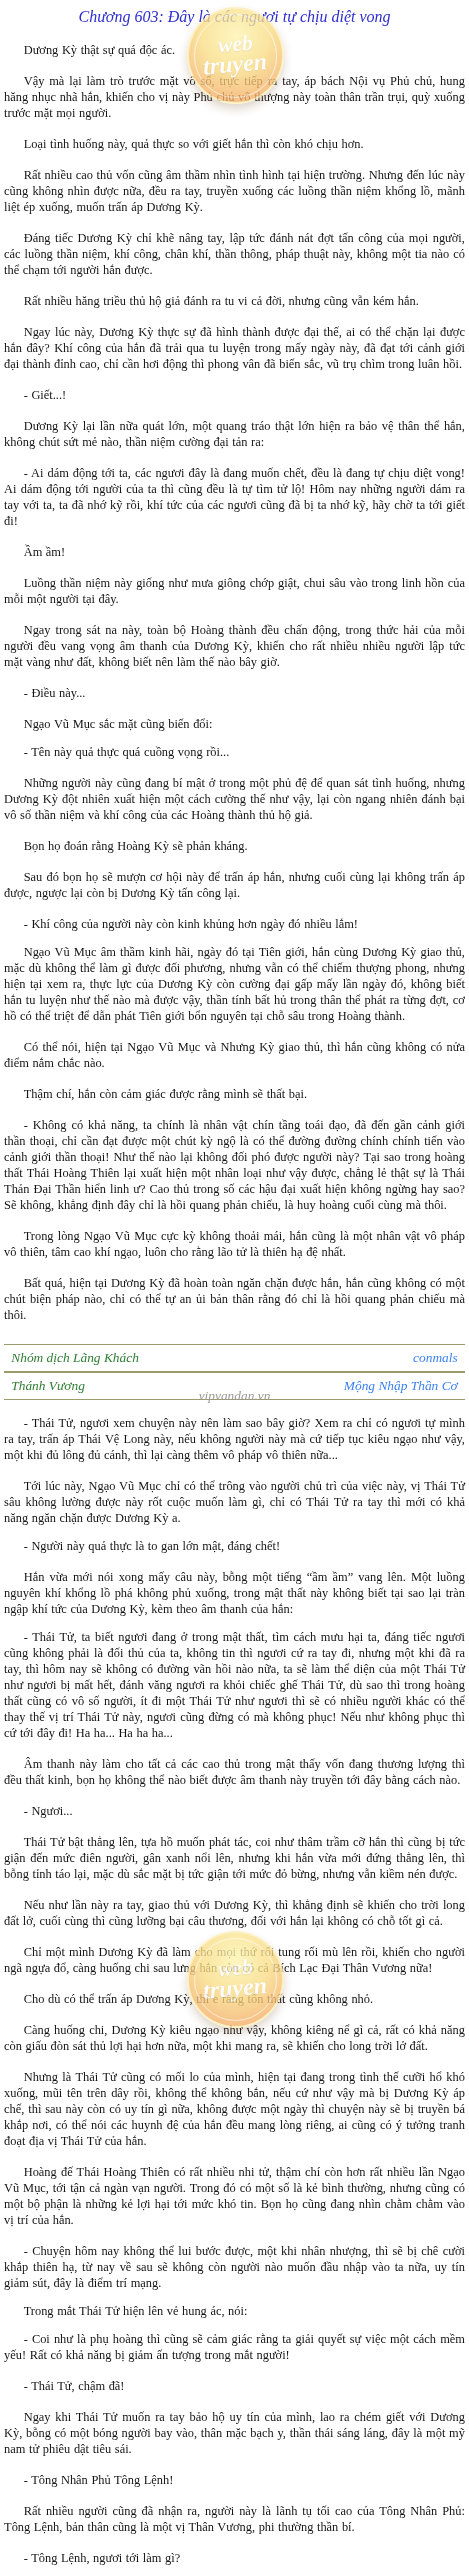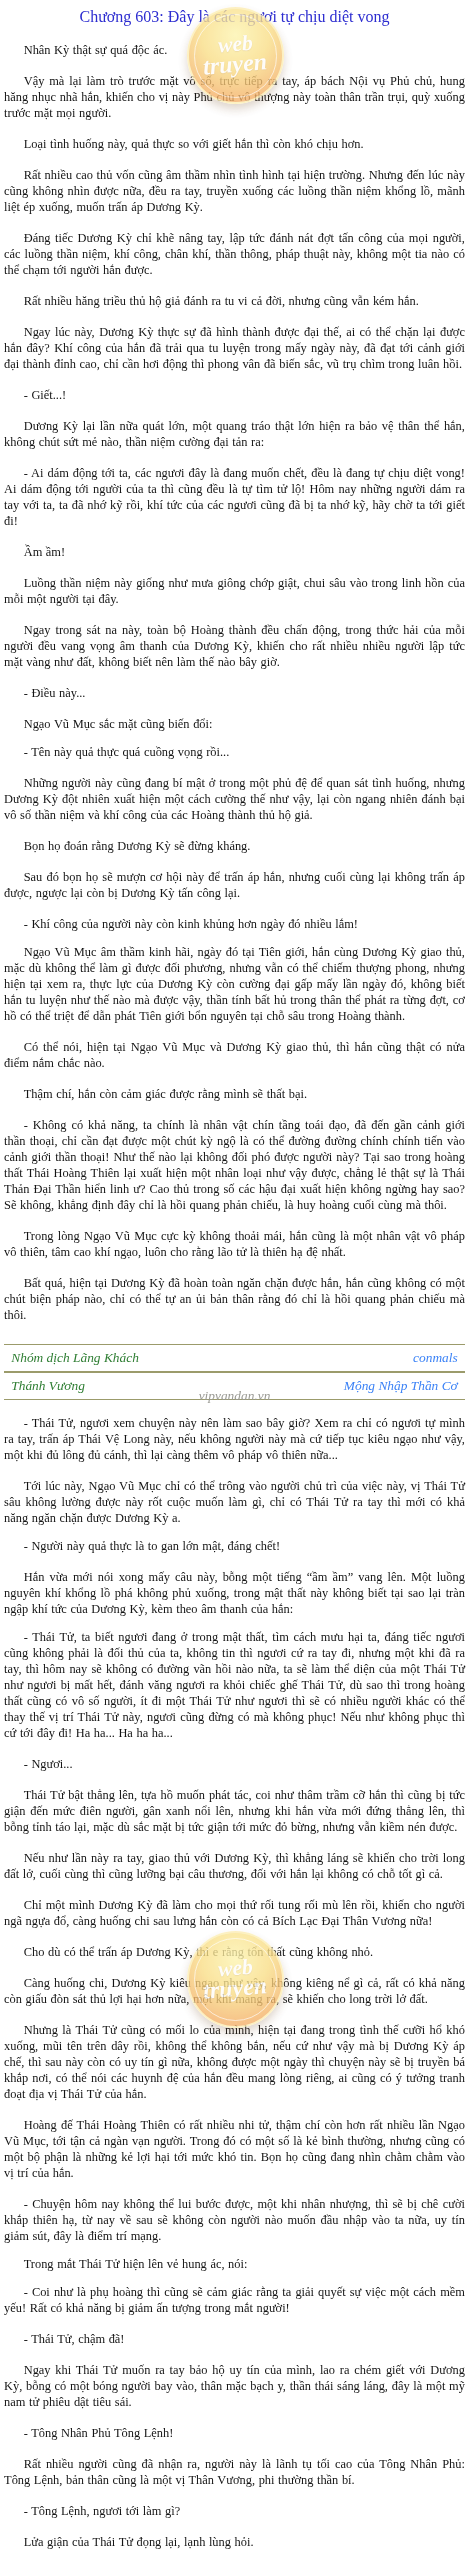--- a/index.html
+++ b/index.html
@@ -13,20 +13,21 @@
     font-family: "Liberation Serif", "DejaVu Serif", serif;
     color: #141414;
   }
   .chapter-title {
     margin: 7.2px 4.1px 4.1px;
     text-align: center;
     font-size: 16px;
     font-weight: normal;
     color: #2d2dd0;
     line-height: 1.25;
+    font-style: italic;
   }
   .chapter-text { padding: 0 4.1px 15.5px; }
   p.para {
     margin: 15px 0 0;
     font-size: 12.4px;
     line-height: 16px;
     text-align: justify;
     text-indent: 19.6px;
     word-spacing: 0.5px;
   }
@@ -86,65 +87,66 @@
   #wm-top    { top: 7.2px; }
   #wm-middle { top: 1931px; }
 </style>
 </head>
 <body>
 
 <div class="page">
   <h1 class="chapter-title">Chương 603: Đây là các ngươi tự chịu diệt vong</h1>
 
   <div class="chapter-text">
-      <p class="para">Nhân Kỳ thật sự quá độc ác.</p>
+      <p class="para">Dương Kỳ thật sự quá độc ác.</p>
       <p class="para">Vậy mà lại làm trò trước mặt vô số, trực tiếp ra tay, áp bách Nội vụ Phủ chủ, hung hăng nhục nhã hắn, khiến cho vị này Phủ chủ vô thượng này toàn thân trần trụi, quỳ xuống trước mặt mọi người.</p>
       <p class="para">Loại tình huống này, quả thực so với giết hắn thì còn khó chịu hơn.</p>
       <p class="para">Rất nhiều cao thủ vốn cũng âm thầm nhìn tình hình tại hiện trường. Nhưng đến lúc này cũng không nhìn được nữa, đều ra tay, truyền xuống các luồng thần niệm khổng lồ, mãnh liệt ép xuống, muốn trấn áp Dương Kỳ.</p>
       <p class="para">Đáng tiếc Dương Kỳ chỉ khẽ nâng tay, lập tức đánh nát đợt tấn công của mọi người, các luồng thần niệm, khí công, chân khí, thần thông, pháp thuật này, không một tia nào có thể chạm tới người hắn được.</p>
       <p class="para">Rất nhiều hăng triều thủ hộ giả đánh ra tu vi cả đời, nhưng cũng vẫn kém hắn.</p>
       <p class="para">Ngay lúc này, Dương Kỳ thực sự đã hình thành được đại thế, ai có thể chặn lại được hắn đây? Khí công của hắn đã trải qua tu luyện trong mấy ngày này, đã đạt tới cảnh giới đại thành đỉnh cao, chỉ cần hơi động thì phong vân đã biến sắc, vũ trụ chìm trong luân hồi.</p>
       <p class="para">- Giết...!</p>
       <p class="para">Dương Kỳ lại lần nữa quát lớn, một quang tráo thật lớn hiện ra bảo vệ thân thể hắn, không chút sứt mẻ nào, thần niệm cường đại tản ra:</p>
       <p class="para">- Ai dám động tới ta, các ngươi đây là đang muốn chết, đều là đang tự chịu diệt vong! Ai dám động tới người của ta thì cũng đều là tự tìm tử lộ! Hôm nay những người dám ra tay với ta, ta đã nhớ kỹ rồi, khí tức của các ngươi cũng đã bị ta nhớ kỹ, hãy chờ ta tới giết đi!</p>
       <p class="para">Ầm ầm!</p>
       <p class="para">Luồng thần niệm này giống như mưa giông chớp giật, chui sâu vào trong linh hồn của mỗi một người tại đây.</p>
       <p class="para">Ngay trong sát na này, toàn bộ Hoàng thành đều chấn động, trong thức hải của mỗi người đều vang vọng âm thanh của Dương Kỳ, khiến cho rất nhiều nhiều người lập tức mặt vàng như đất, không biết nên làm thế nào bây giờ.</p>
       <p class="para">- Điều này...</p>
       <p class="para">Ngạo Vũ Mục sắc mặt cũng biến đổi:</p>
       <p class="para tight">- Tên này quả thực quá cuồng vọng rồi...</p>
       <p class="para">Những người này cũng đang bí mật ở trong một phủ đệ để quan sát tình huống, nhưng Dương Kỳ đột nhiên xuất hiện một cách cường thế như vậy, lại còn ngang nhiên đánh bại vô số thần niệm và khí công của các Hoàng thành thủ hộ giả.</p>
-      <p class="para">Bọn họ đoán rằng Dương Kỳ sẽ đừng kháng.</p>
+      <p class="para">Bọn họ đoán rằng Hoàng Kỳ sẽ phản kháng.</p>
       <p class="para">Sau đó bọn họ sẽ mượn cơ hội này để trấn áp hắn, nhưng cuối cùng lại không trấn áp được, ngược lại còn bị Dương Kỳ tấn công lại.</p>
       <p class="para">- Khí công của người này còn kinh khủng hơn ngày đó nhiều lắm!</p>
       <p class="para tight">Ngạo Vũ Mục âm thầm kinh hãi, ngày đó tại Tiên giới, hắn cùng Dương Kỳ giao thủ, mặc dù không thể làm gì được đối phương, nhưng vẫn có thể chiếm thượng phong, nhưng hiện tại xem ra, thực lực của Dương Kỳ còn cường đại gấp mấy lần ngày đó, không biết hắn tu luyện như thế nào mà được vậy, thần tính bất hủ trong thân thể phát ra từng đợt, cơ hồ có thể triệt để dẫn phát Tiên giới bổn nguyên tại chỗ sâu trong Hoàng thành.</p>
-      <p class="para">Có thể nói, hiện tại Ngạo Vũ Mục và Dương Kỳ giao thủ, thì hắn cũng thật có nửa điểm nắm chắc nào.</p>
+      <p class="para">Có thể nói, hiện tại Ngạo Vũ Mục và Nhưng Kỳ giao thủ, thì hắn cũng không có nửa điểm nắm chắc nào.</p>
       <p class="para">Thậm chí, hắn còn cảm giác được rằng mình sẽ thất bại.</p>
       <p class="para">- Không có khả năng, ta chính là nhân vật chín tầng toái đạo, đã đến gần cảnh giới thần thoại, chỉ cần đạt được một chút kỳ ngộ là có thể đường đường chính chính tiến vào cảnh giới thần thoại! Như thế nào lại không đối phó được người này? Tại sao trong hoàng thất Thái Hoàng Thiên lại xuất hiện một nhân loại như vậy được, chẳng lẻ thật sự là Thái Thản Đại Thần hiển linh ư? Cao thủ trong số các hậu đại xuất hiện không ngừng hay sao? Sẽ không, khẳng định đây chỉ là hồi quang phản chiếu, là huy hoàng cuối cùng mà thôi.</p>
       <p class="para">Trong lòng Ngạo Vũ Mục cực kỳ không thoải mái, hắn cũng là một nhân vật vô pháp vô thiên, tâm cao khí ngạo, luôn cho rằng lão tử là thiên hạ đệ nhất.</p>
       <p class="para">Bất quá, hiện tại Dương Kỳ đã hoàn toàn ngăn chặn được hắn, hắn cũng không có một chút biện pháp nào, chỉ có thể tự an ủi bản thân rằng đó chỉ là hồi quang phản chiếu mà thôi.</p>
       <div class="banner">
         <div class="banner-row r1">
           <span class="credit-green">Nhóm dịch Lãng Khách</span>
           <span class="credit-orange">conmals</span>
         </div>
         <div class="banner-row r2">
           <span class="credit-green">Thánh Vương</span>
           <span class="credit-gray">vipvandan.vn</span>
           <span class="credit-orange">Mộng Nhập Thần Cơ</span>
         </div>
       </div>
       <p class="para">- Thái Tử, ngươi xem chuyện này nên làm sao bây giờ? Xem ra chỉ có ngươi tự mình ra tay, trấn áp Thái Vệ Long này, nếu không người này mà cứ tiếp tục kiêu ngạo như vậy, một khi đủ lông đủ cánh, thì lại càng thêm vô pháp vô thiên nữa...</p>
       <p class="para">Tới lúc này, Ngạo Vũ Mục chỉ có thể trông vào người chủ trì của việc này, vị Thái Tử sâu không lường được này rốt cuộc muốn làm gì, chỉ có Thái Tử ra tay thì mới có khả năng ngăn chặn được Dương Kỳ a.</p>
       <p class="para tight">- Người này quả thực là to gan lớn mật, đáng chết!</p>
       <p class="para">Hắn vừa mới nói xong mấy câu này, bỗng một tiếng “ầm ầm” vang lên. Một luồng nguyên khí khổng lồ phá không phủ xuống, trong mật thất này không biết tại sao lại tràn ngập khí tức của Dương Kỳ, kèm theo âm thanh của hắn:</p>
       <p class="para tight">- Thái Tử, ta biết ngươi đang ở trong mật thất, tìm cách mưu hại ta, đáng tiếc ngươi cũng không phải là đối thủ của ta, không tin thì ngươi cứ ra tay đi, nhưng một khi đã ra tay, thì hôm nay sẽ không có đường vãn hồi nào nữa, ta sẽ làm thể diện của một Thái Tử như ngươi bị mất hết, đánh văng ngươi ra khỏi chiếc ghế Thái Tử, dù sao thì trong hoàng thất cũng có vô số người, ít đi một Thái Tử như ngươi thì sẽ có nhiều người khác có thể thay thế vị trí Thái Tử này, ngươi cũng đừng có mà không phục! Nếu như không phục thì cứ tới đây đi! Ha ha... Ha ha ha...</p>
+      <p class="para">Âm thanh này làm cho tất cả các cao thủ trong mật thấy vốn đang thương lượng thì đều thất kinh, bọn họ không thể nào biết được âm thanh này truyền tới đây bằng cách nào.</p>
       <p class="para">- Ngươi...</p>
       <p class="para">Thái Tử bật thẳng lên, tựa hồ muốn phát tác, coi như thâm trầm cỡ hắn thì cũng bị tức giận đến mức điên người, gân xanh nổi lên, nhưng khi hắn vừa mới đứng thẳng lên, thì bỗng tỉnh táo lại, mặc dù sắc mặt bị tức giận tới mức đỏ bừng, nhưng vẫn kiềm nén được.</p>
-      <p class="para">Nếu như lần này ra tay, giao thủ với Dương Kỳ, thì khẳng láng sẽ khiến cho trời long đất lở, cuối cùng thì cũng lưỡng bại câu thương, đối với hắn lại không có chỗ tốt gì cả.</p>
+      <p class="para">Nếu như lần này ra tay, giao thủ với Dương Kỳ, thì khẳng định sẽ khiến cho trời long đất lở, cuối cùng thì cũng lưỡng bại câu thương, đối với hắn lại không có chỗ tốt gì cả.</p>
       <p class="para">Chỉ một mình Dương Kỳ đã làm cho mọi thứ rối tung rối mù lên rồi, khiến cho người ngã ngựa đổ, càng huống chi sau lưng hắn còn có cả Bích Lạc Đại Thân Vương nữa!</p>
       <p class="para">Cho dù có thể trấn áp Dương Kỳ, thì e rằng tổn thất cũng không nhỏ.</p>
       <p class="para">Càng huống chi, Dương Kỳ kiêu ngạo như vậy, không kiêng nể gì cả, rất có khả năng còn giấu đòn sát thủ lợi hại hơn nữa, một khi mang ra, sẽ khiến cho long trời lở đất.</p>
       <p class="para">Nhưng là Thái Tử cũng có mối lo của mình, hiện tại đang trong tình thế cưỡi hổ khó xuống, mũi tên trên dây rồi, không thể không bắn, nếu cứ như vậy mà bị Dương Kỳ áp chế, thì sau này còn có uy tín gì nữa, không được một ngày thì chuyện này sẽ bị truyền bá khắp nơi, có thể nói các huynh đệ của hắn đều mang lòng riêng, ai cũng có ý tưởng tranh đoạt địa vị Thái Tử của hắn.</p>
       <p class="para">Hoàng đế Thái Hoàng Thiên có rất nhiều nhi tử, thậm chí còn hơn rất nhiều lần Ngạo Vũ Mục, tới tận cả ngàn vạn người. Trong đó có một số là kẻ bình thường, nhưng cũng có một bộ phận là những kẻ lợi hại tới mức khó tin. Bọn họ cũng đang nhìn chằm chằm vào vị trí của hắn.</p>
       <p class="para">- Chuyện hôm nay không thể lui bước được, một khi nhân nhượng, thì sẽ bị chê cười khắp thiên hạ, từ nay về sau sẽ không còn người nào muốn đầu nhập vào ta nữa, uy tín giảm sút, đây là điểm trí mạng.</p>
       <p class="para tight">Trong mắt Thái Tử hiện lên vẻ hung ác, nói:</p>
       <p class="para tight">- Coi như là phụ hoàng thì cũng sẽ cảm giác rằng ta giải quyết sự việc một cách mềm yếu! Rất có khả năng bị giảm ấn tượng trong mắt người!</p>
       <p class="para">- Thái Tử, chậm đã!</p>
       <p class="para">Ngay khi Thái Tử muốn ra tay bảo hộ uy tín của mình, lao ra chém giết với Dương Kỳ, bỗng có một bóng người bay vào, thân mặc bạch y, thần thái sáng láng, đây là một mỹ nam tử phiêu dật tiêu sái.</p>

